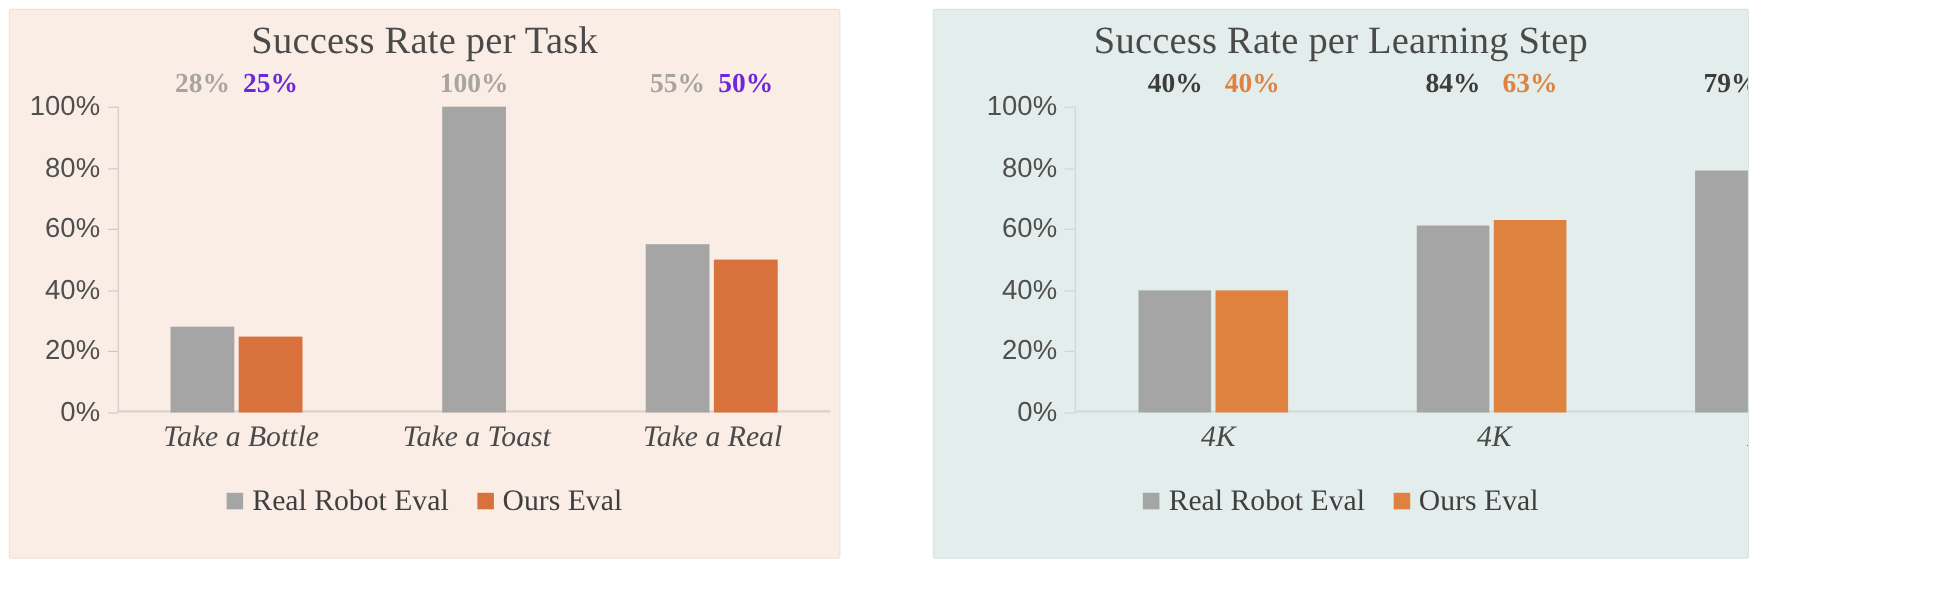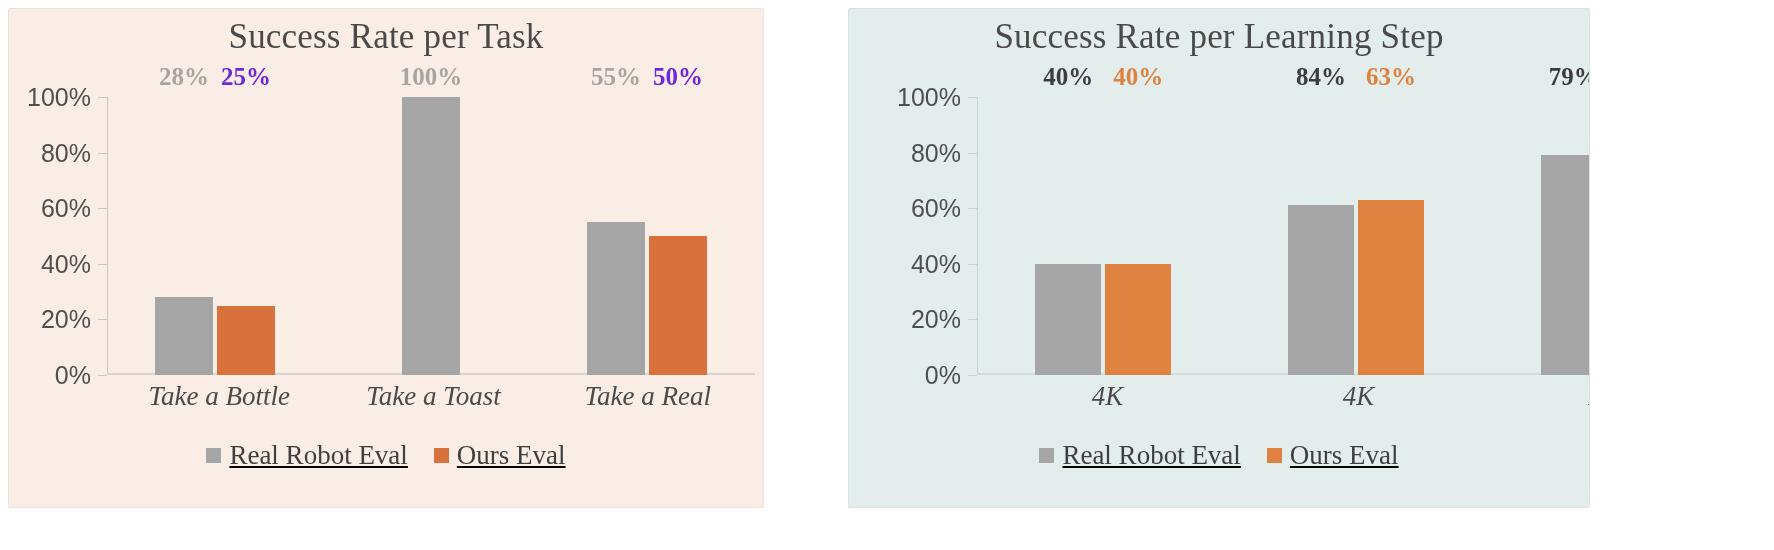--- a/index.html
+++ b/index.html
@@ -188,21 +188,20 @@
     flex-direction: row;
     justify-content: center;
     align-items: center;
     gap: 26px;
   }
   .legend-item {
     display: flex;
     flex-direction: row;
     align-items: center;
     gap: 8px;
-    text-decoration: underline;
   }
   .legend-swatch {
     width: 15px;
     height: 15px;
     display: inline-block;
   }
   .sw-gray   { background: #A5A5A5; }
   .sw-orange { background: #D9713C; }
   .panel-right .sw-orange { background: #E0823F; }
   .legend-text {

